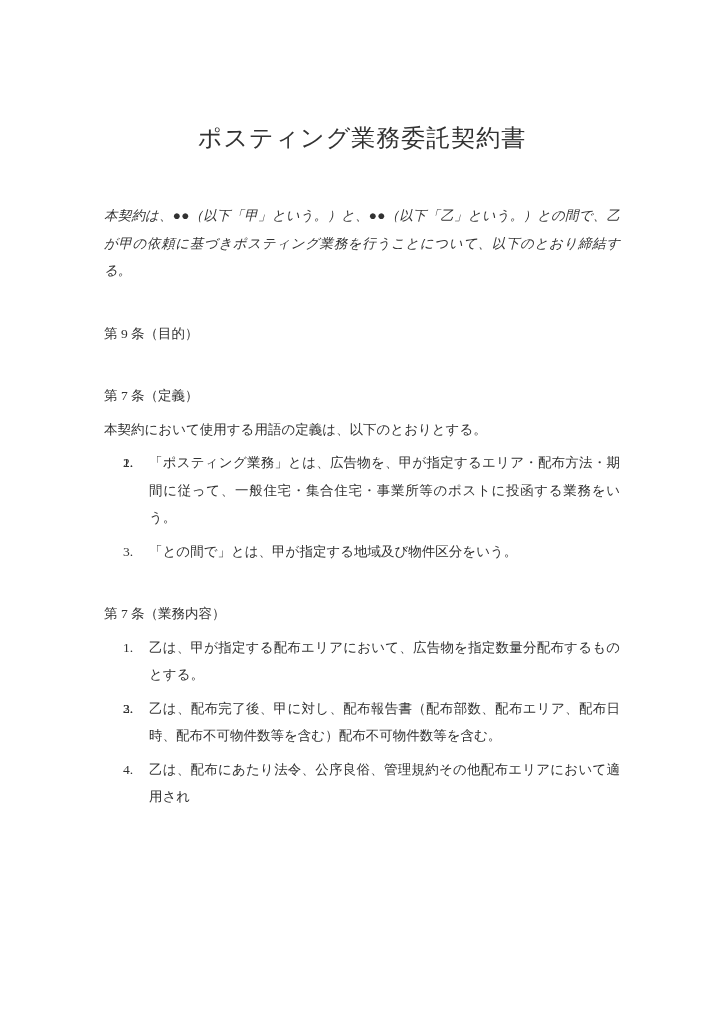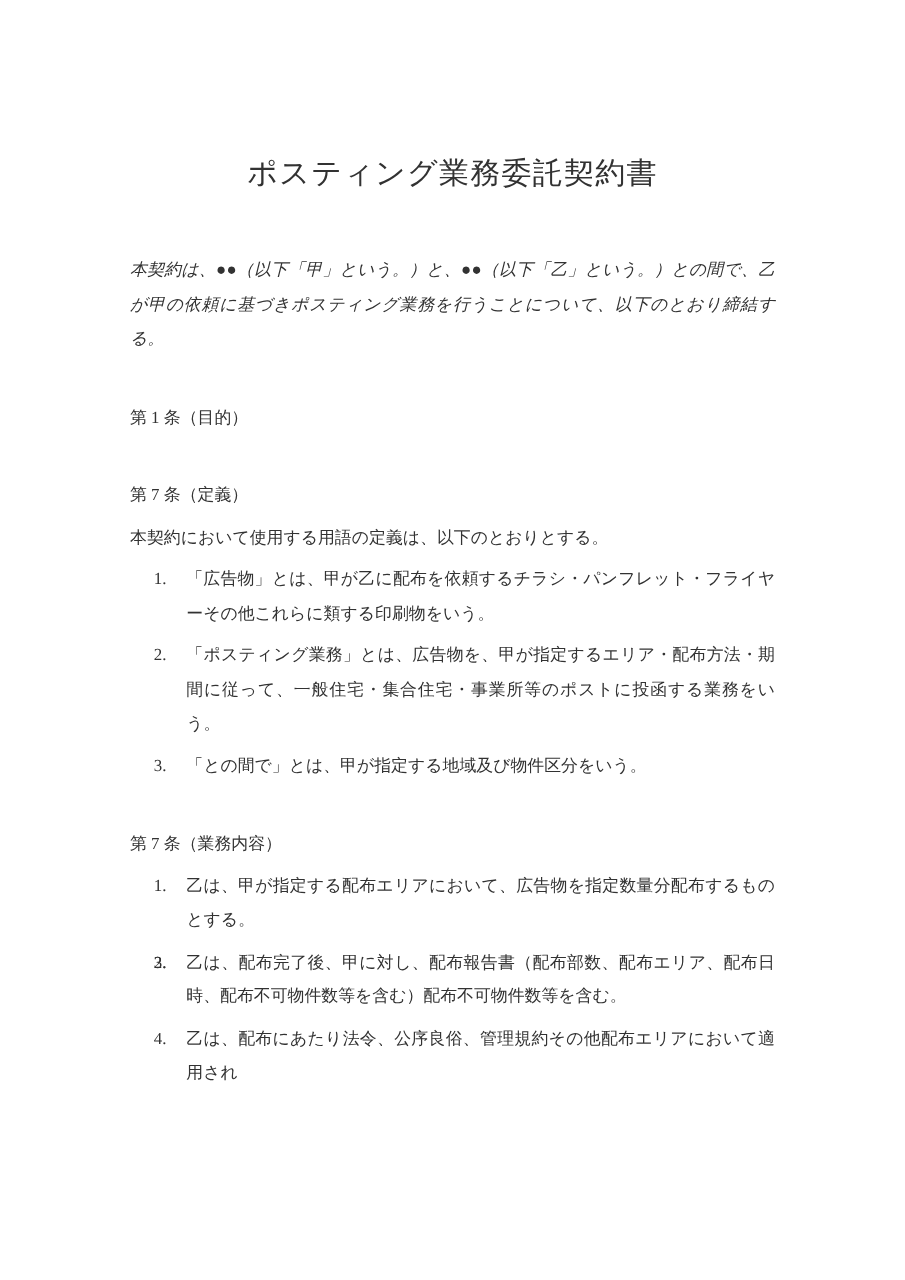--- a/index.html
+++ b/index.html
@@ -23,20 +23,21 @@
   }
   .doc-title {
     margin: 0;
     padding-top: 121px;
     font-size: 24px;
     line-height: 37px;
     font-weight: normal;
     text-align: center;
     letter-spacing: 1px;
     color: #323232;
+    font-family: Liberation Mono, monospace;
   }
   .preamble {
     margin: 44px 0 0 0;
     text-align: justify;
     font-style: italic;
   }
   .article {
     margin-top: 35px;
   }
   .article-heading {
@@ -64,27 +65,27 @@
 </head>
 <body>
 
 <div class="page">
   <h1 class="doc-title">ポスティング業務委託契約書</h1>
 
   <p class="preamble">本契約は、●●（以下「甲」という。）と、●●（以下「乙」という。）との間で、乙が甲の依頼に基づきポスティング業務を行うことについて、以下のとおり締結する。</p>
 
   <div id="articles">
       <section class="article">
-        <p class="article-heading">第 1 条（目的）</p>
+        <p class="article-heading">第 9 条（目的）</p>
       </section>
       <section class="article">
         <p class="article-heading">第 7 条（定義）</p>
         <p class="article-body">本契約において使用する用語の定義は、以下のとおりとする。</p>
         <div class="items">
-          <div class="item"><span class="item-num">1.</span><span>「広告物」とは、甲が乙に配布を依頼するチラシ・パンフレット・フライヤーその他これらに類する印刷物をいう。</span></div>
+          <div class="item"><span class="item-num">1.</span></div>
           <div class="item"><span class="item-num">2.</span><span>「ポスティング業務」とは、広告物を、甲が指定するエリア・配布方法・期間に従って、一般住宅・集合住宅・事業所等のポストに投函する業務をいう。</span></div>
           <div class="item"><span class="item-num">3.</span><span>「との間で」とは、甲が指定する地域及び物件区分をいう。</span></div>
         </div>
       </section>
       <section class="article">
         <p class="article-heading">第 7 条（業務内容）</p>
         <div class="items">
           <div class="item"><span class="item-num">1.</span><span>乙は、甲が指定する配布エリアにおいて、広告物を指定数量分配布するものとする。</span></div>
           <div class="item"><span class="item-num">2.</span></div>
           <div class="item"><span class="item-num">3.</span><span>乙は、配布完了後、甲に対し、配布報告書（配布部数、配布エリア、配布日時、配布不可物件数等を含む）配布不可物件数等を含む。</span></div>

